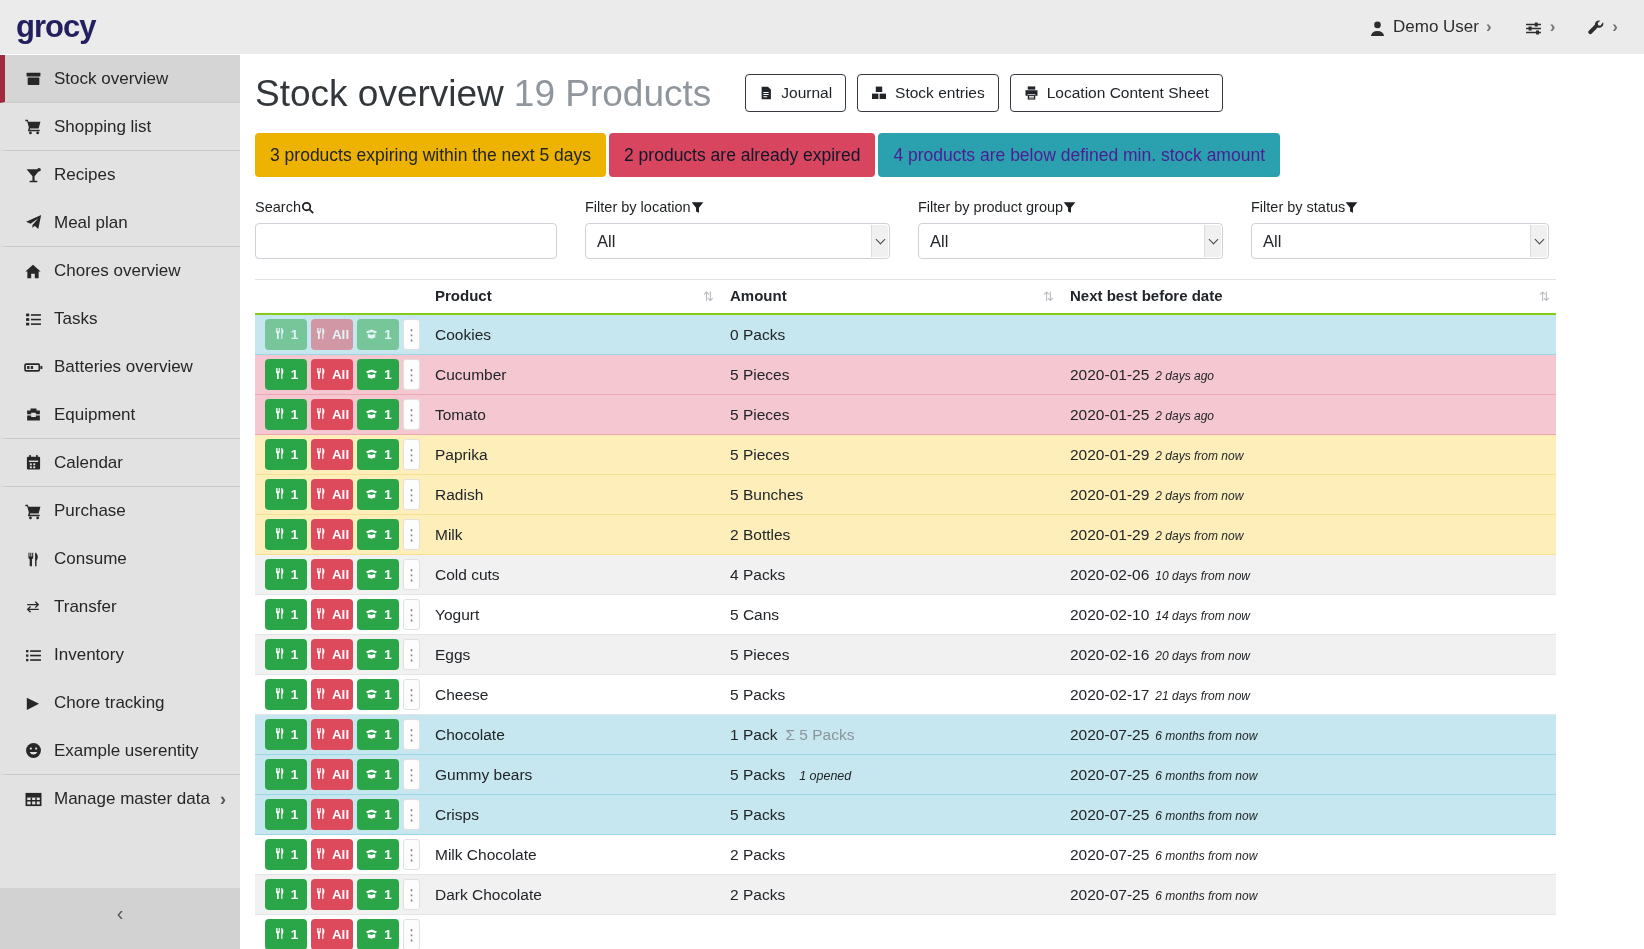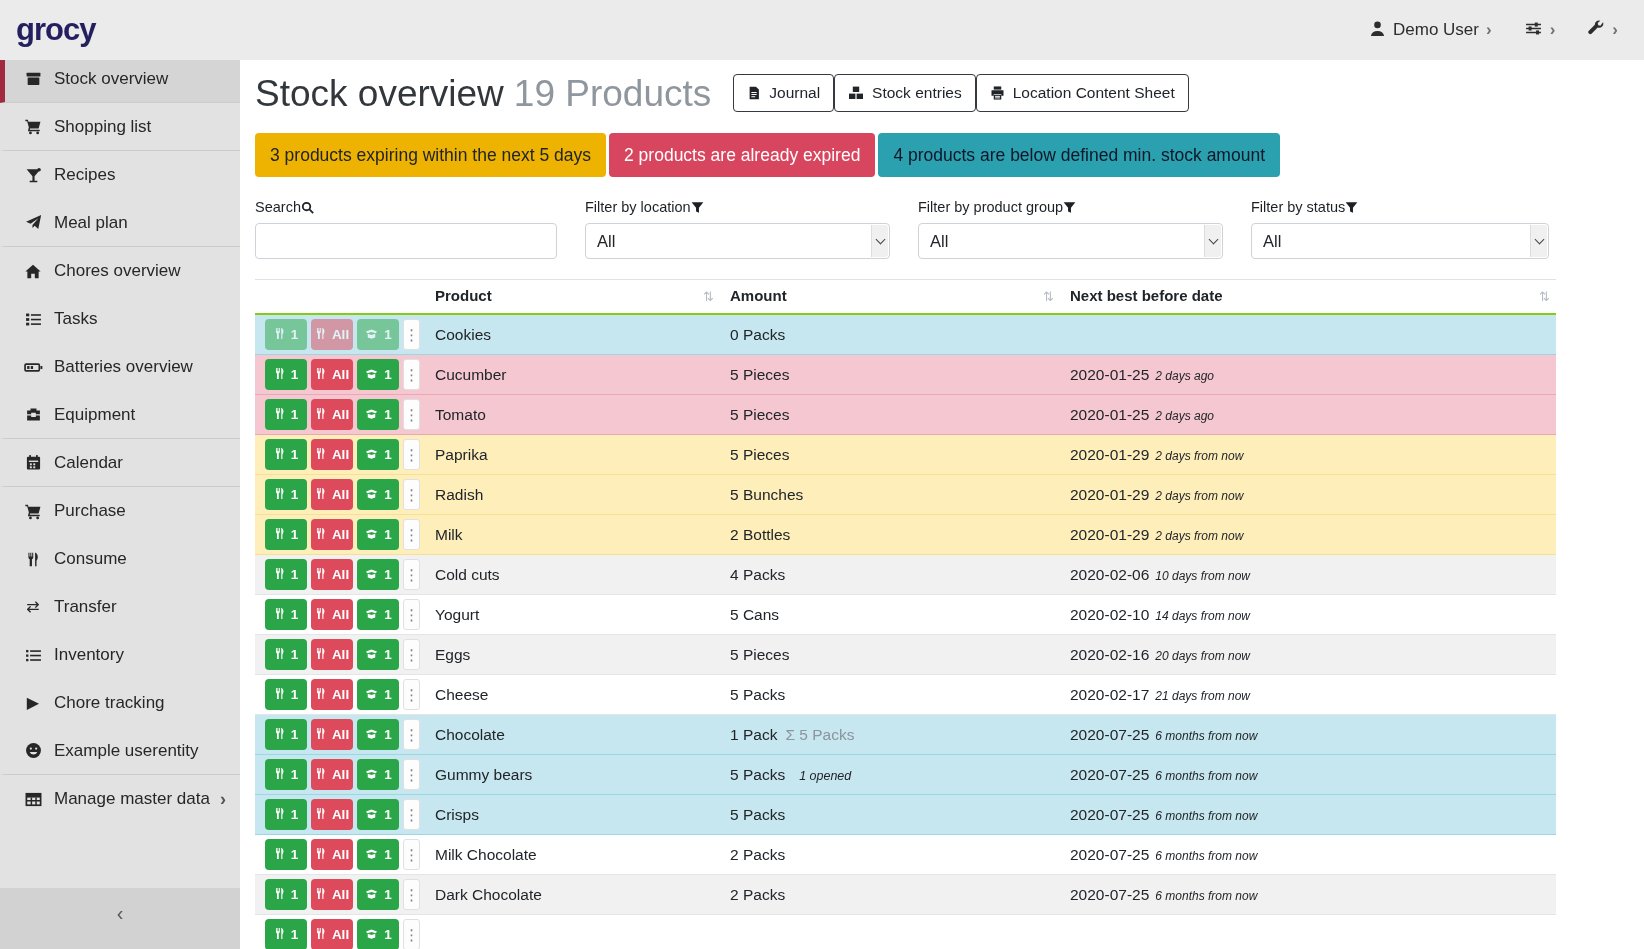--- a/index.html
+++ b/index.html
@@ -1,24 +1,24 @@
 <!DOCTYPE html>
 <html><head>
 <meta charset="utf-8">
 <style>
   * { box-sizing: border-box; }
   html,body { margin:0; padding:0; width:1644px; height:949px; overflow:hidden;
     font-family:"Liberation Sans", sans-serif; background:#fff; color:#212529; }
 
   
-  .navbar { position:fixed; top:0; left:0; width:1644px; height:60px; background:#ebebeb;
+  .navbar { position:fixed; top:0; left:0; width:1644px; height:54px; background:#ebebeb;
     display:flex; align-items:center; justify-content:space-between; padding:0 26px 0 16px; z-index:10; }
   .logo { font-size:31px; font-weight:800; letter-spacing:-1px; color:#24205f; }
   .nav-right { display:flex; align-items:center; gap:32px; font-size:17px; color:#2d2d2d; }
-  .nav-item { display:flex; align-items:flex-start; gap:7px; cursor:pointer; }
+  .nav-item { display:flex; align-items:flex-end; gap:7px; cursor:pointer; }
   .nav-chev { color:#6d7377; font-size:17px; font-weight:bold; }
   .nav-item svg { display:block; }
 
   
   .sidebar { position:fixed; top:55px; left:0; width:240px; height:894px; background:#e2e2e2;
     display:flex; flex-direction:column; }
   .side-items { flex:1 1 auto; display:flex; flex-direction:column; }
   .side-item { height:48px; display:flex; align-items:center; gap:9px; padding:0 14px 0 16px;
     font-size:17px; color:#272727; border-left:5px solid transparent; cursor:pointer; flex:0 0 auto; }
   .side-item.active { background:#d5d5d5; border-left-color:#a22a3e; }
@@ -28,31 +28,31 @@
   .glyph-icon { font-size:16px; line-height:1; }
   .mchev { margin-left:auto; color:#4f555a; font-size:18px; font-weight:bold; }
   .side-footer { flex:0 0 61px; background:#d2d2d2; display:flex; justify-content:center; padding-top:14px;
     font-size:20px; color:#555; cursor:pointer; }
 
   
   .main { margin:55px 0 0 240px; padding:10px 0 0 15px; width:1330px; }
   .title-row { display:flex; align-items:center; height:56px; gap:10px; }
   .page-title { font-size:37px; font-weight:500; color:#32373c; margin:0; line-height:1; }
   .page-count { font-size:37px; font-weight:300; color:#8f969d; line-height:1; margin-left:0; }
-  .hdr-btns { display:flex; margin-left:12px; }
+  .hdr-btns { display:flex; gap:11px; margin-left:24px; }
   .btn-outline { display:inline-flex; align-items:center; gap:8px; height:38px; padding:0 13px;
     background:#fff; border:1px solid #343a40; border-radius:4px; font-size:15.5px; color:#212529; cursor:pointer; }
   .btn-outline svg { display:block; }
 
   .badges-row { display:flex; gap:3px; margin-top:12px; }
   .badge { height:44px; display:flex; align-items:center; padding:0 15px; border-radius:4px;
     font-size:17.5px; cursor:pointer; }
   .badge-warning { background:#eeb200; color:#212529; }
-  .badge-danger  { background:#d8455e; color:#ffffff; }
-  .badge-info    { background:#2ba0ae; color:#0f172a; }
+  .badge-danger  { background:#d8455e; color:#0f172a; }
+  .badge-info    { background:#2ba0ae; color:#4c1d95; }
 
   .filters-row { display:flex; gap:28px; margin-top:22px; }
   .filter-col { display:flex; flex-direction:column; }
   .f-w1 { width:302px; } .f-w2 { width:305px; } .f-w3 { width:305px; } .f-w4 { width:298px; }
   .filter-label { font-size:14.5px; color:#1d2124; display:flex; align-items:center; margin-bottom:8px; }
   .filter-label svg { display:block; }
   .text-input { height:36px; border:1px solid #cdd3d8; border-radius:4px; width:100%; padding:0 10px;
     font-size:16px; font-family:inherit; }
   .select { position:relative; height:36px; border:1px solid #cdd3d8; border-radius:4px; background:#fff;
     display:flex; align-items:center; padding:0 24px 0 11px; font-size:16.5px; color:#212529; cursor:pointer; }

